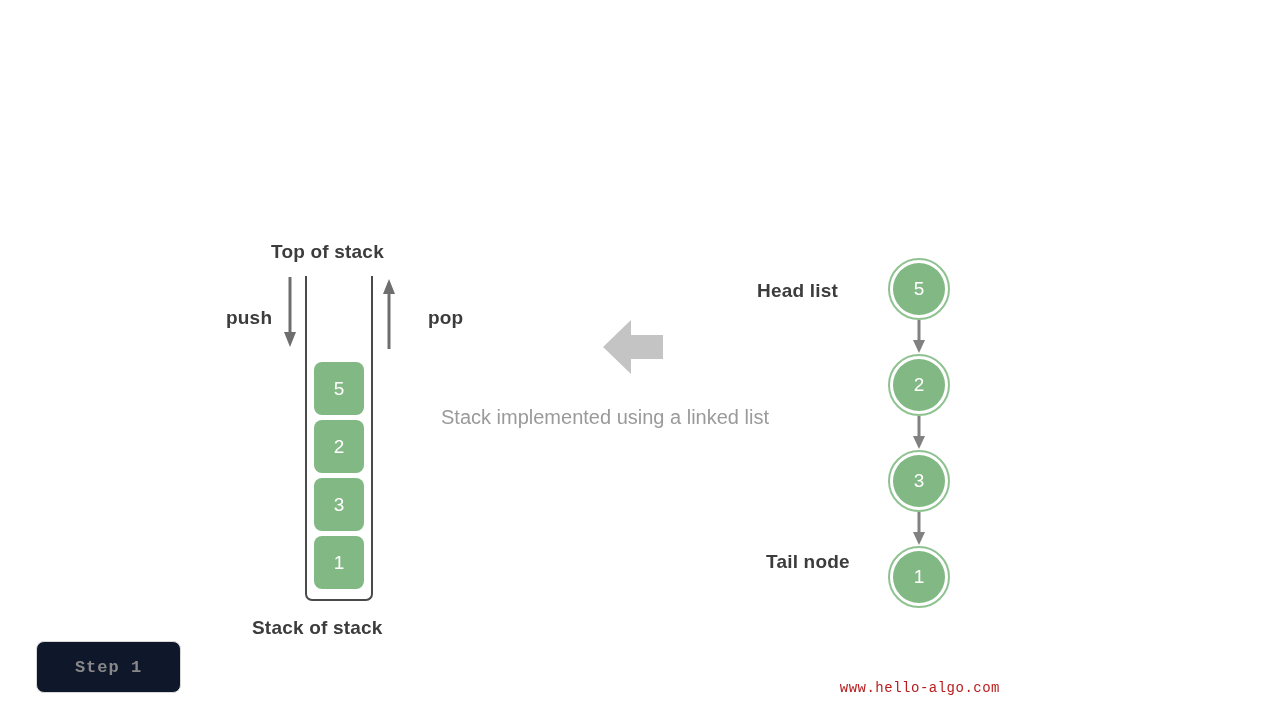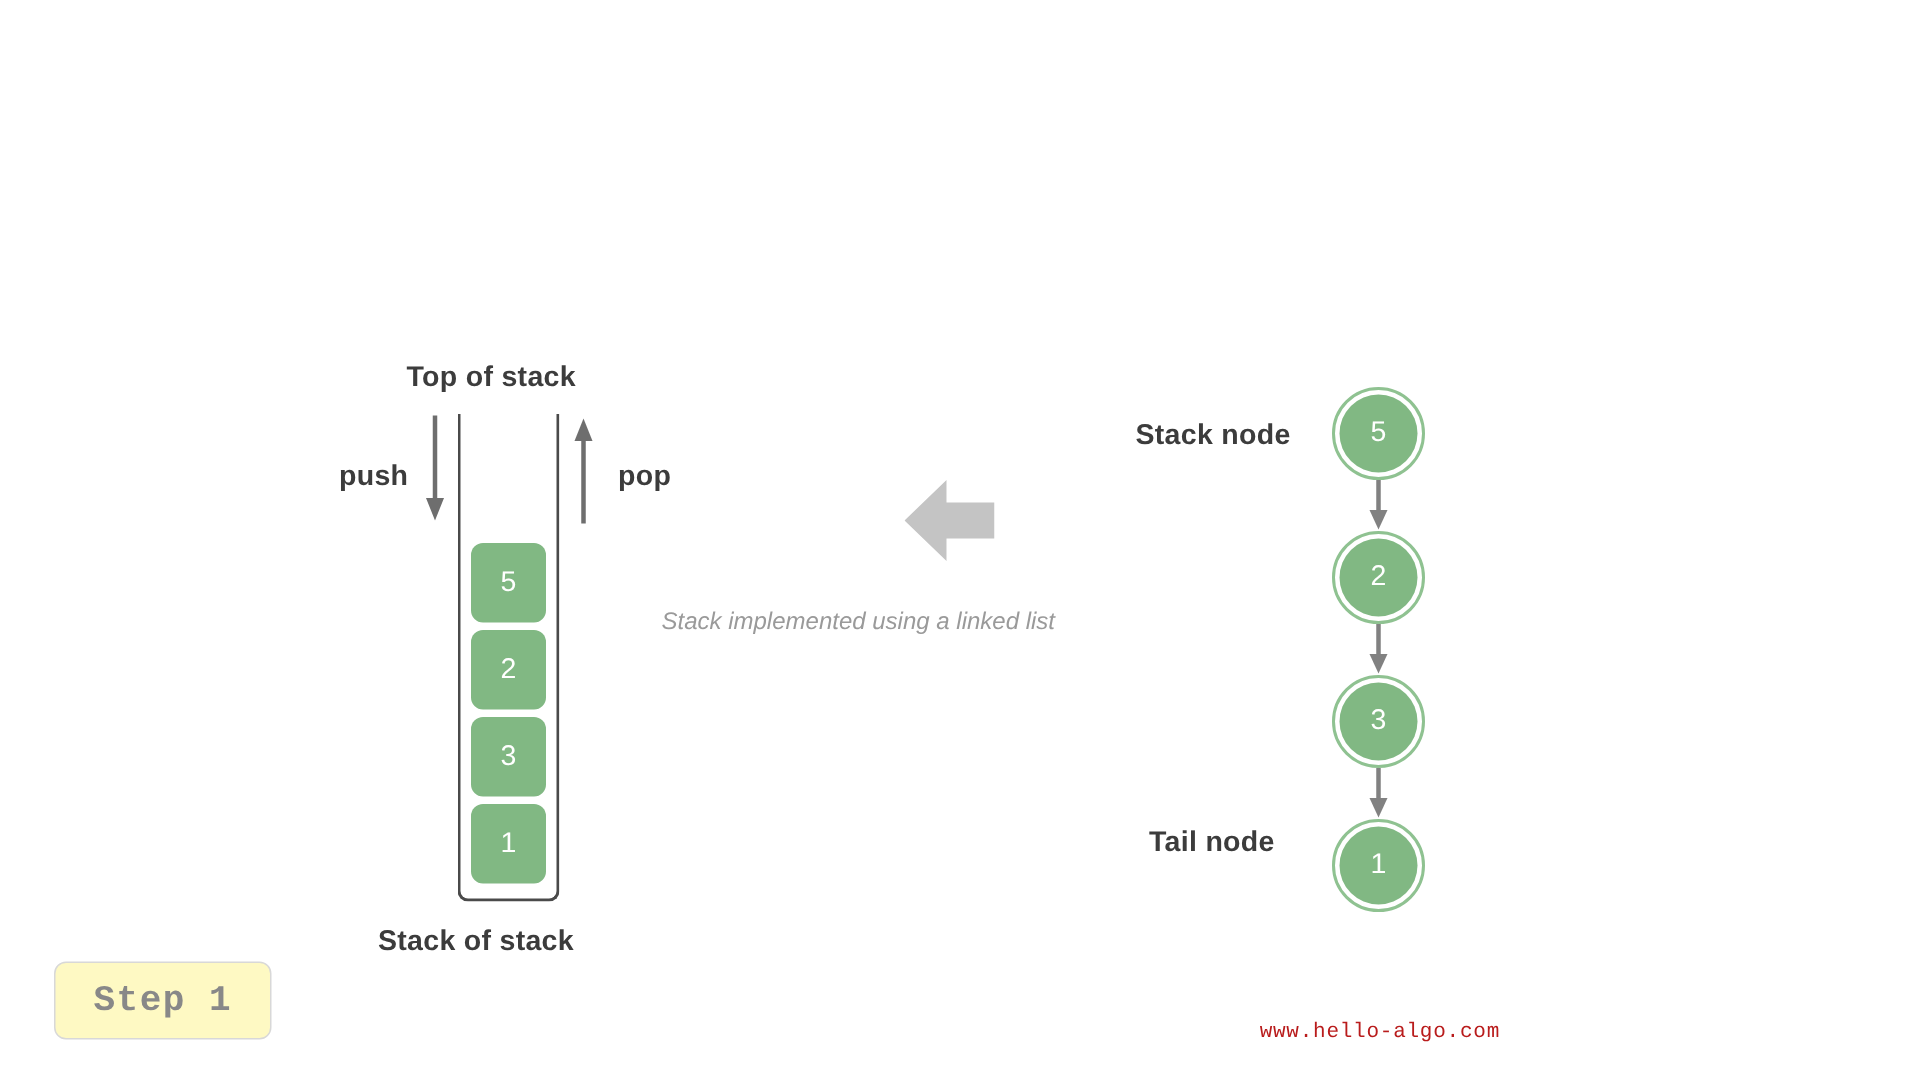--- a/index.html
+++ b/index.html
@@ -24,25 +24,24 @@
     font-family: "Liberation Sans", sans-serif;
     font-size: 19px;
     font-weight: bold;
     color: #3c3c3c;
     white-space: nowrap;
     letter-spacing: 0.2px;
   }
   .caption {
     position: absolute;
     font-family: "Liberation Sans", sans-serif;
-    font-size: 16px;
+    font-size: 20px;
     font-weight: normal;
     color: #9a9a9a;
     white-space: nowrap;
-    font-style: italic;
   }
 
   
   #stack-container {
     position: absolute;
     left: 305px;
     top: 276px;
     width: 68px;
     height: 325px;
     box-sizing: border-box;
@@ -141,26 +140,26 @@
   
   #step-badge {
     position: absolute;
     left: 36px;
     top: 641px;
     width: 145px;
     height: 52px;
     box-sizing: border-box;
     border: 1px solid #d8d8d8;
     border-radius: 8px;
-    background: #fef9c3;
+    background: #0f172a;
     display: flex;
     align-items: center;
     justify-content: center;
     font-family: "Liberation Mono", monospace;
-    font-size: 24px;
+    font-size: 17px;
     font-weight: bold;
     color: #888888;
     letter-spacing: 1px;
   }
 
   
   #watermark {
     position: absolute;
     right: 20px;
     bottom: 24px;
@@ -180,21 +179,21 @@
 
   <div class="label-bold" style="left:226px; top:307px;">push</div>
 
   <div class="v-arrow" style="left:282px; top:277px; height:72px;">
     <svg width="16" height="72" viewBox="0 0 16 72">
       <line x1="8" y1="0" x2="8" y2="58" stroke="#6e6e6e" stroke-width="3"></line>
       <polygon points="8,70 2,55 14,55" fill="#6e6e6e"></polygon>
     </svg>
   </div>
 
-  <div class="label-bold" style="left:412px; top:307px;">pop</div>
+  <div class="label-bold" style="left:428px; top:307px;">pop</div>
 
   <div class="v-arrow" style="left:381px; top:277px; height:72px;">
     <svg width="16" height="72" viewBox="0 0 16 72">
       <line x1="8" y1="72" x2="8" y2="14" stroke="#6e6e6e" stroke-width="3"></line>
       <polygon points="8,2 2,17 14,17" fill="#6e6e6e"></polygon>
     </svg>
   </div>
 
   <div id="stack-container"></div>
 
@@ -208,21 +207,21 @@
   <div class="label-bold" style="left:252px; top:617px;">Stack of stack</div>
 
   <div id="middle-arrow">
     <svg width="60" height="58" viewBox="0 0 60 58">
       <polygon points="0,29 28,2 28,17 60,17 60,41 28,41 28,56" fill="#c4c4c4"></polygon>
     </svg>
   </div>
 
   <div class="caption" style="left:441px; top:406px;">Stack implemented using a linked list</div>
 
-  <div class="label-bold" style="left:757px; top:280px;">Stack node</div>
+  <div class="label-bold" style="left:757px; top:280px;">Head list</div>
 
   <div class="label-bold" style="left:766px; top:551px;">Tail node</div>
 
   <div id="linked-list">
 
     <div class="ll-node" style="top:0px;">
       <div class="ll-node-inner">5</div>
     </div>
     <div class="ll-link" style="top:62px;">
       <svg width="16" height="34" viewBox="0 0 16 34">

